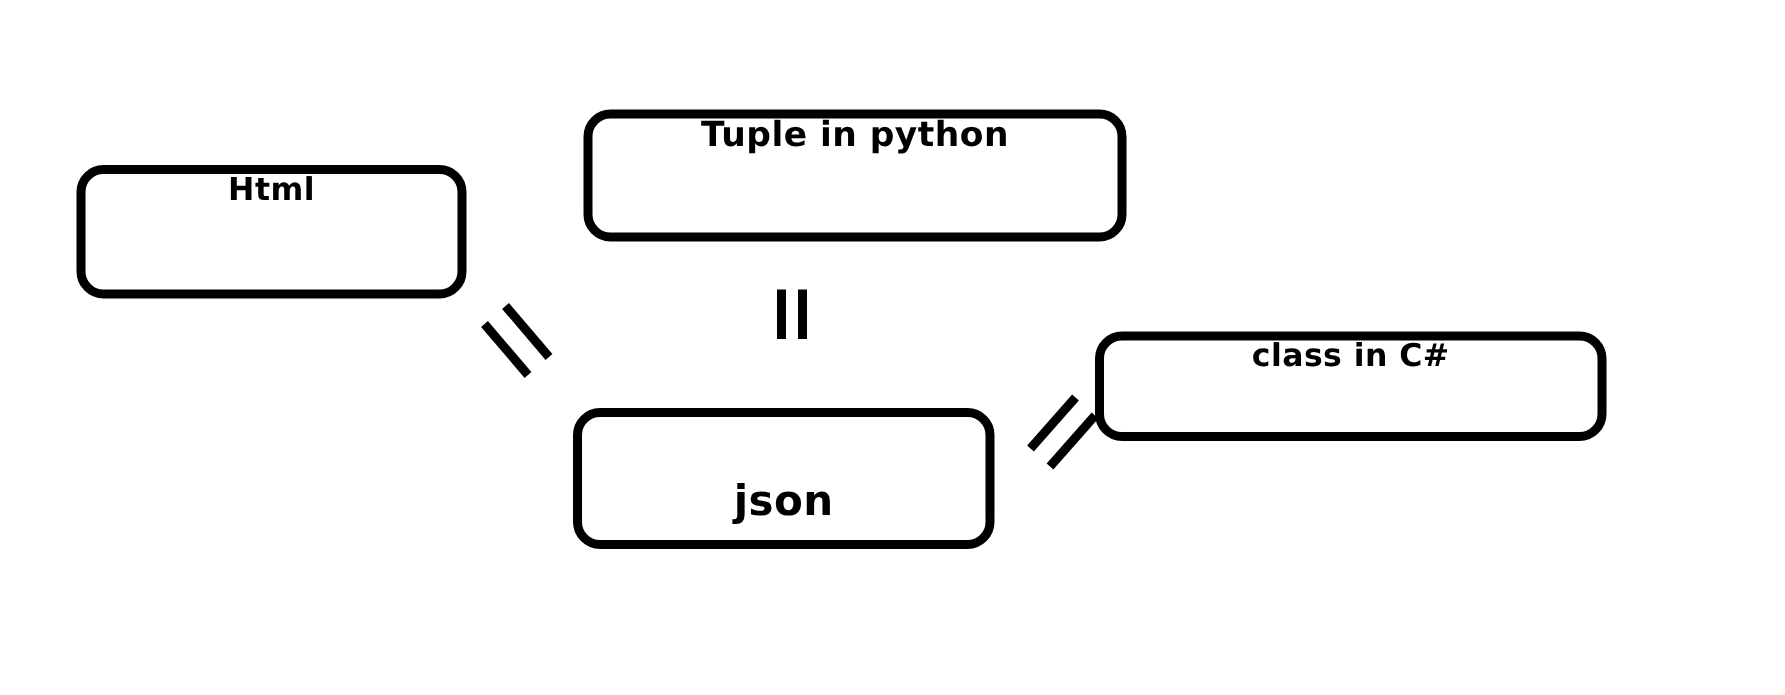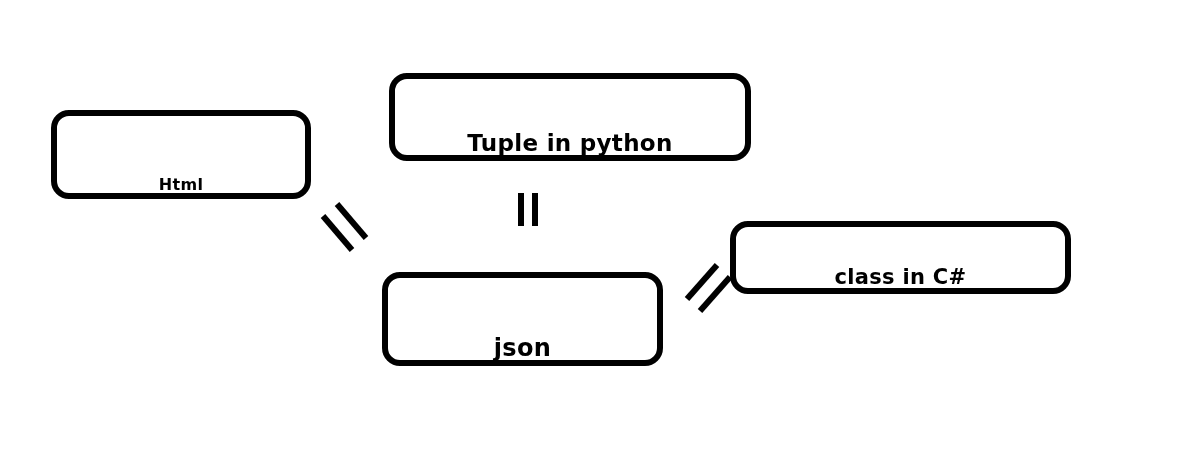--- a/index.html
+++ b/index.html
@@ -17,41 +17,41 @@
     background: #ffffff;
     overflow: hidden;
   }
   .node {
     position: absolute;
     box-sizing: border-box;
     background: #ffffff;
     border: 6px solid #000000;
     border-radius: 18px;
     display: flex;
-    align-items: flex-end;
+    align-items: flex-start;
     justify-content: center;
   }
   .node-label {
     font-family: "DejaVu Sans", sans-serif;
     font-weight: bold;
     font-size: 21px;
     color: #000000;
     letter-spacing: 0.3px;
     white-space: nowrap;
     line-height: 1;
   }
   #node-html      { left: 51px;  top: 110px; width: 260px; height: 89px; }
   #node-tuple     { left: 389px; top: 73px;  width: 362px; height: 88px; }
   #node-json      { left: 382px; top: 272px; width: 281px; height: 94px; }
   #node-csharp    { left: 730px; top: 221px; width: 341px; height: 73px; }
 
   #node-tuple .node-label  { font-size: 23px; }
   #node-csharp .node-label { font-size: 21px; }
-  #node-json .node-label   { font-size: 24px; }
-  #node-html .node-label   { font-size: 16px; }
+  #node-json .node-label   { font-size: 28px; margin-top: 42px; }
+  #node-html .node-label   { font-size: 21px; }
 
   .connector {
     position: absolute;
     left: 0;
     top: 0;
     width: 1190px;
     height: 463px;
     pointer-events: none;
   }
   .conn-line {

